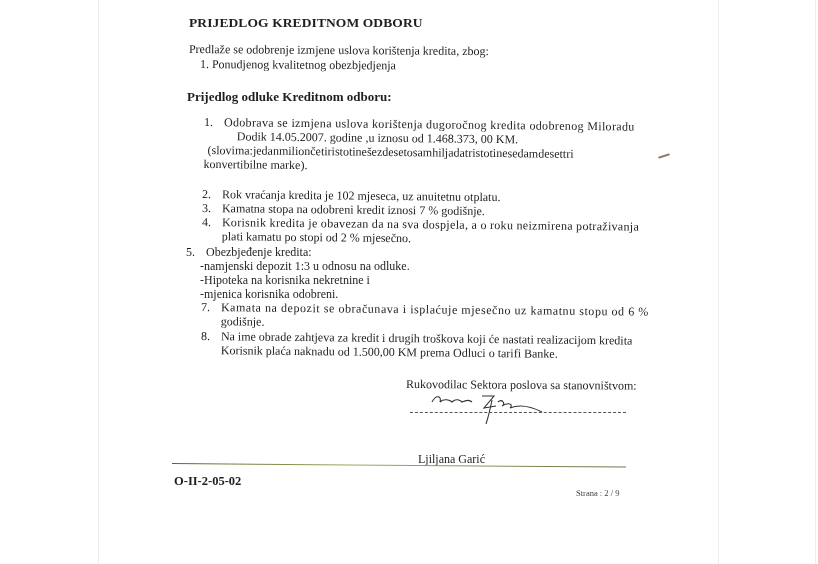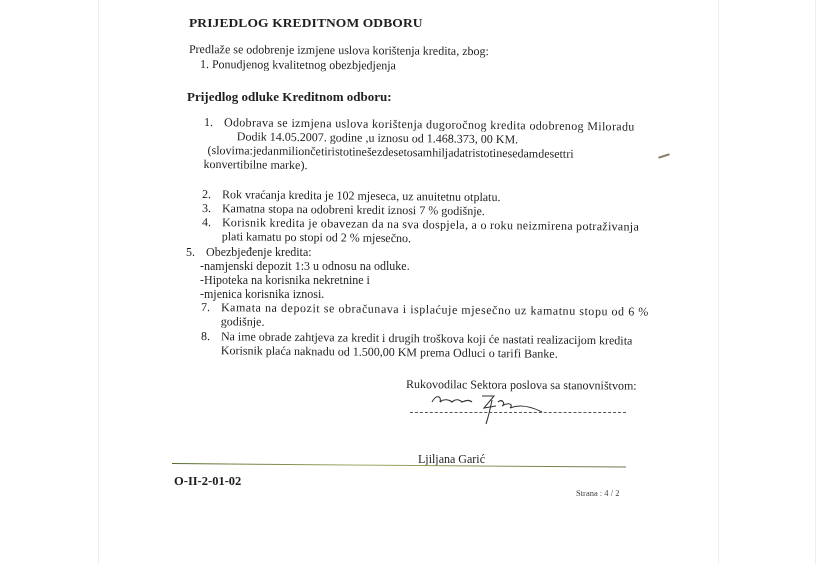--- a/index.html
+++ b/index.html
@@ -57,21 +57,21 @@
     <span class="num">3.</span><span>Kamatna stopa na odobreni kredit iznosi  7 % godišnje.</span>
   </div>
   <div class="abs txt tilt" style="left:202px; top:215px;">
     <div><span class="num">4.</span><span style="letter-spacing:0.3px;">Korisnik kredita je obavezan da na sva dospjela, a o roku neizmirena potraživanja</span></div>
     <div style="padding-left:20px;">plati  kamatu po stopi od 2 % mjesečno.</div>
   </div>
   <div class="abs txt" style="left:186px; top:245px;">
     <div><span class="num">5.</span><span>Obezbjeđenje kredita:</span></div>
     <div style="padding-left:14px;">-namjenski depozit 1:3 u odnosu na  odluke.</div>
     <div style="padding-left:14px;">-Hipoteka na korisnika nekretnine  i</div>
-    <div style="padding-left:14px;">-mjenica korisnika iznosi.</div>
+    <div style="padding-left:14px;">-mjenica korisnika odobreni.</div>
   </div>
 
   <div class="abs txt tilt" style="left:201px; top:300px;">
     <div><span class="num">7.</span><span style="letter-spacing:0.55px;">Kamata na depozit se obračunava i isplaćuje mjesečno uz kamatnu stopu od 6 %</span></div>
     <div style="padding-left:20px;">godišnje.</div>
   </div>
 
   <div class="abs txt tilt" style="left:201px; top:329px;">
     <div><span class="num">8.</span><span>Na ime obrade zahtjeva za kredit i drugih troškova koji će nastati realizacijom kredita</span></div>
     <div style="padding-left:20px;">Korisnik  plaća naknadu od 1.500,00 KM prema Odluci o tarifi Banke.</div>
@@ -83,15 +83,15 @@
   <svg class="sig-scribble" width="120" height="36" viewBox="0 0 120 36">
     <path d="M2 12 C6 4, 12 6, 10 12 C14 8, 20 10, 22 12 C26 8, 30 10, 32 12 C36 10, 40 10, 42 12" stroke="#333" stroke-width="1.1" fill="none"></path>
     <path d="M52 6 L64 6 L54 18 L66 16" stroke="#333" stroke-width="1.1" fill="none"></path>
     <path d="M62 10 C60 20, 58 28, 56 34" stroke="#333" stroke-width="1.1" fill="none"></path>
     <path d="M68 12 C72 8, 76 14, 72 16 C78 12, 84 14, 80 18 C90 14, 100 16, 112 22" stroke="#333" stroke-width="1.1" fill="none"></path>
   </svg>
   <div class="sig-dash"></div>
   <div class="abs sig-name">Ljiljana Garić</div>
 
   <div class="footer-rule"></div>
-  <div class="abs doc-code">O-II-2-01-02</div>
-  <div class="abs page-num">Strana : 4 / 2</div>
+  <div class="abs doc-code">O-II-2-05-02</div>
+  <div class="abs page-num">Strana : 2 / 9</div>
 </div>
 
 </body></html>

